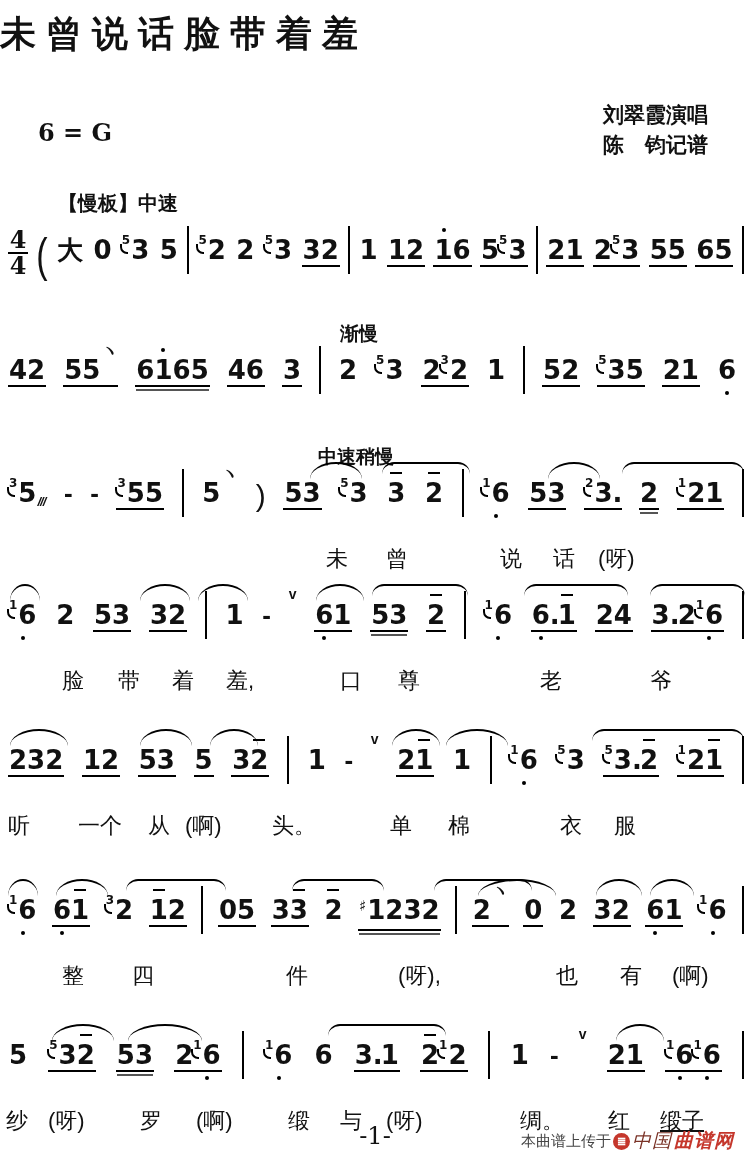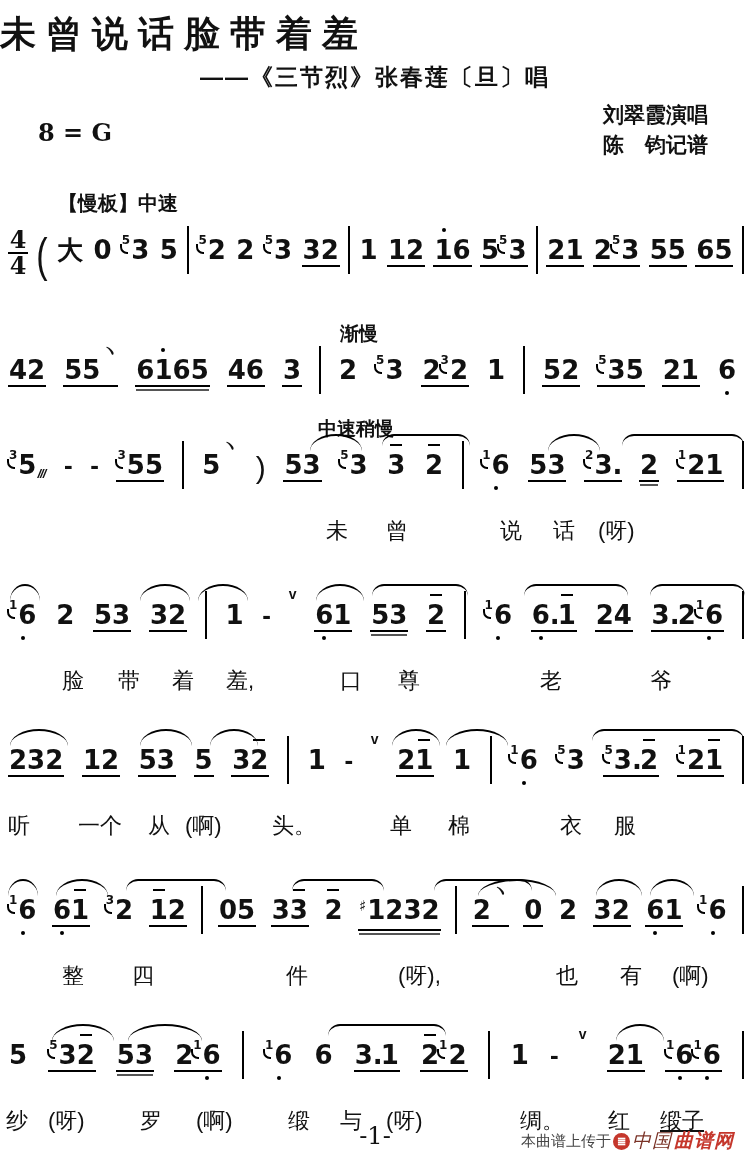--- a/index.html
+++ b/index.html
@@ -60,22 +60,21 @@
   .wm-logo{display:inline-block;width:17px;height:17px;border-radius:50%;
            color:#fff;font-size:11px;line-height:17px;text-align:center;font-weight:bold;}
   .wm-cn{font-size:19px;font-weight:normal;font-style:italic;letter-spacing:1px;}
   .wm-site{font-size:19px;font-weight:bold;font-style:italic;letter-spacing:1px;}
 </style>
 </head>
 <body>
 
 <div class="page">
   <div class="title">未曾说话脸带着羞</div>
-  <div class="subtitle">——《三节烈》张春莲〔旦〕唱</div>
-  <div class="keysig">8 = G</div>
+  <div class="keysig">6 = G</div>
   <div class="credits">
     <div>刘翠霞演唱</div>
     <div>陈　钧记谱</div>
   </div>
   <div class="tempo-head">【慢板】中速</div>
 
   <div id="score">
       <div class="line" style="top: 195px;">
         <div class="notes">
           <span class="ts">
@@ -197,21 +196,21 @@
           <span class="tok u1">
             <span class="ch">2</span>
             <span class="ch">1</span>
           </span>
           <span class="tok">
             <span class="ch lo">6</span>
           </span>
           <span class="bar"></span>
         </div>
       </div>
-      <div class="line" style="top: 410px;">
+      <div class="line" style="top: 438px;">
         <div class="lbl" style="left: 318px;">中速稍慢</div>
         <div class="slur" style="left: 310px; width: 52px;"></div>
         <div class="slur flat" style="left: 382px; width: 88px;"></div>
         <div class="slur" style="left: 548px; width: 52px;"></div>
         <div class="slur flat" style="left: 622px; width: 122px;"></div>
         <div class="notes">
           <span class="tok">
             <span class="ch"><span class="grace">3</span>5</span>
             <span class="trem">///</span>
           </span>

